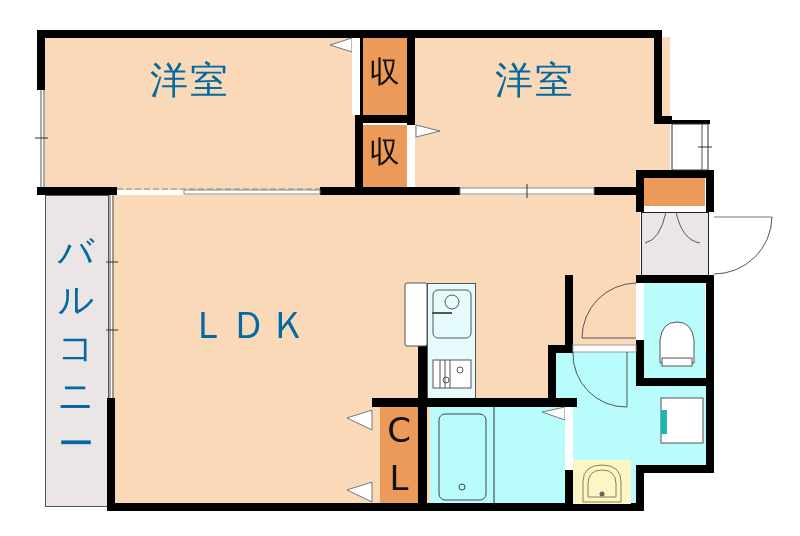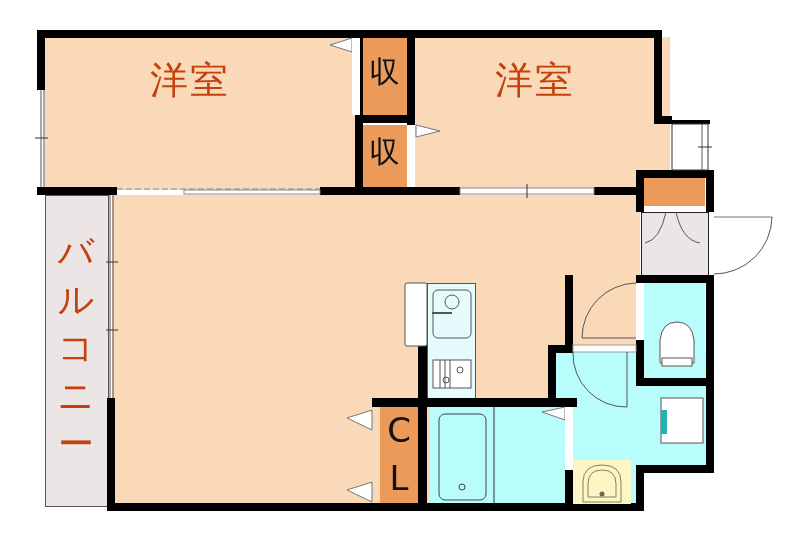--- a/index.html
+++ b/index.html
@@ -1,19 +1,19 @@
 <!DOCTYPE html>
 <html><head>
 <meta charset="utf-8">
 <style>
   html,body{margin:0;padding:0;background:#fff;}
   body{width:800px;height:536px;position:relative;overflow:hidden;font-family:"DejaVu Sans",sans-serif;}
   .room{position:absolute;}
   .wall{position:absolute;background:#000;}
-  .label{position:absolute;text-align:center;color:#c2410c;line-height:1.1;}
+  .label{position:absolute;text-align:center;color:#0369a1;line-height:1.1;}
   .big{font-size:38px;letter-spacing:2px;}
   .storage-label{font-size:30px;color:#111;}
   svg{position:absolute;left:0;top:0;}
 </style>
 </head>
 <body>
 
 <div class="room" style="left:45px;top:37px;width:310px;height:153px;background:#f9d9b8;"></div>
 <div class="room" style="left:415px;top:37px;width:255px;height:153px;background:#f9d9b8;"></div>
 <div class="room" style="left:112px;top:195px;width:528px;height:310px;background:#f9d9b8;"></div>
@@ -137,20 +137,21 @@
   <circle cx="602" cy="494" r="2.5" fill="#666"></circle>
 </svg>
 
 <div class="label big" style="left:110px;top:60px;width:160px;">
   <div>洋室</div>
 </div>
 <div class="label big" style="left:455px;top:60px;width:160px;">
   <div>洋室</div>
 </div>
 <div class="label big" style="left:160px;top:305px;width:180px;">
+  <div>ＬＤＫ</div>
 </div>
 <div class="label storage-label" style="left:362px;top:55px;width:45px;">収</div>
 <div class="label storage-label" style="left:362px;top:135px;width:45px;">収</div>
 <div class="label storage-label" style="left:380px;top:412px;width:38px;font-size:34px;">C</div>
 <div class="label storage-label" style="left:380px;top:460px;width:38px;font-size:34px;">L</div>
 <div class="label" style="left:52px;top:228px;width:48px;font-size:36px;line-height:48px;">
   <div>バ</div>
   <div>ル</div>
   <div>コ</div>
   <div>ニ</div>

